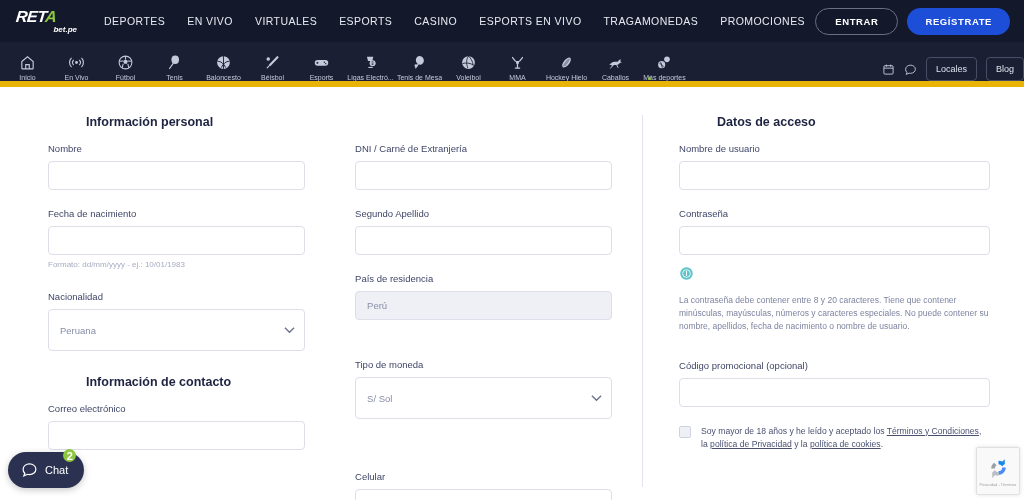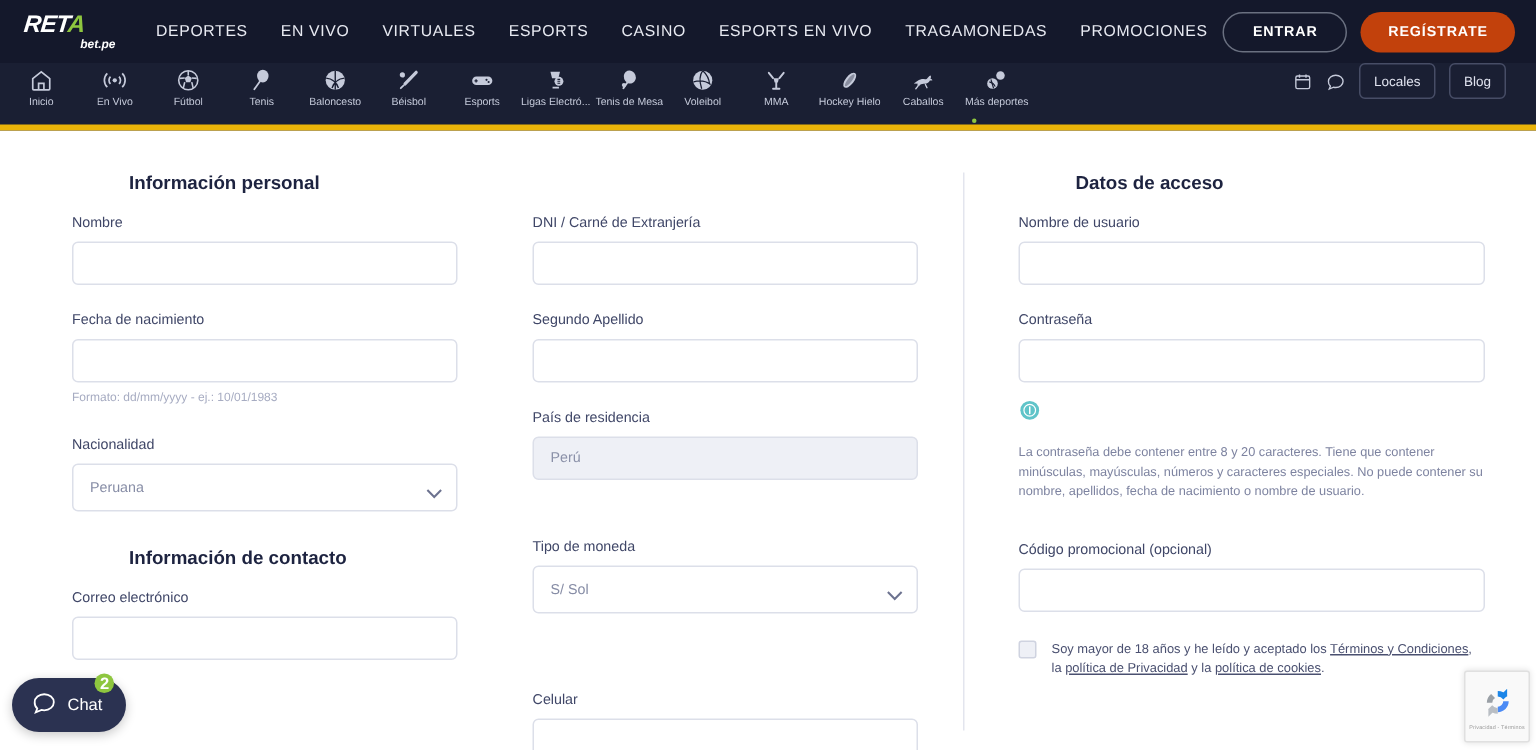--- a/index.html
+++ b/index.html
@@ -78,38 +78,38 @@
     font-size: 9.5px;
     font-weight: 700;
     letter-spacing: 0.6px;
     padding: 7px 19px;
     cursor: pointer;
     font-family: inherit;
   }
   .btn-registrate {
     border: none;
     color: #ffffff;
-    background: #c2410c;
+    background: #1d4ed8;
     border-radius: 20px;
     font-size: 9.5px;
     font-weight: 700;
     letter-spacing: 0.6px;
     padding: 8px 18px;
     cursor: pointer;
     font-family: inherit;
   }
 
   
   .sportsbar {
     height: 45px;
     background: #1a1f33;
     display: flex;
-    align-items: flex-start;
-    padding: 0 20px 0 4px;
-    border-bottom: 4px solid #eab308;
+    align-items: flex-end;
+    padding: 0 0 0 4px;
+    border-bottom: 6px solid #eab308;
     position: relative;
   }
   .sports-list {
     display: flex;
     align-items: flex-start;
     flex: 1;
     gap: 2px;
   }
   .sport {
     width: 47px;
@@ -209,21 +209,21 @@
     color: #8a90a8;
   }
   .hint {
     font-size: 8px;
     color: #a7acc2;
     margin-top: 5px;
   }
   .select-wrap { position: relative; }
   .select {
     width: 100%;
-    height: 32px;
+    height: 42px;
     border: 1px solid #dcdfe9;
     border-radius: 4px;
     background: #ffffff;
     font-size: 9.5px;
     color: #878da6;
     padding: 0 26px 0 11px;
     display: flex;
     align-items: center;
     cursor: pointer;
   }

